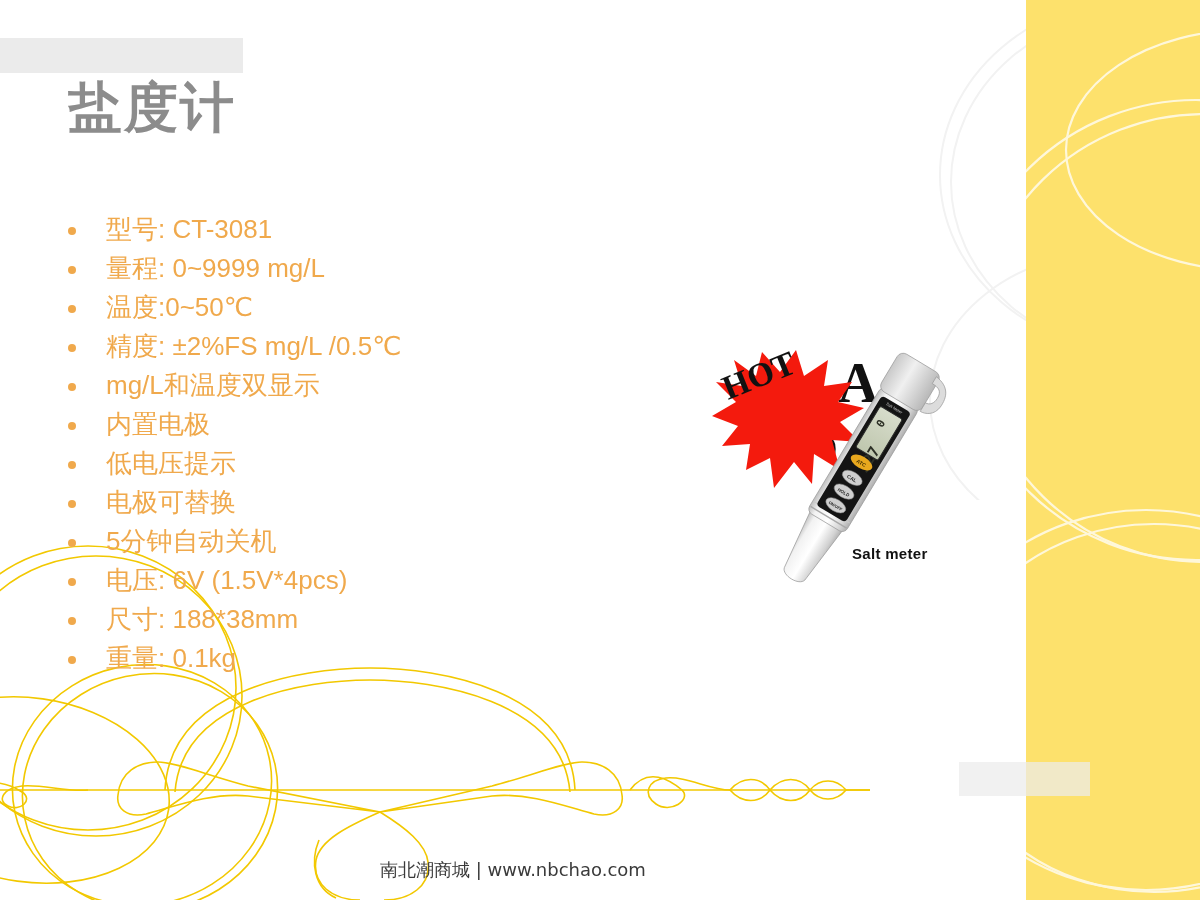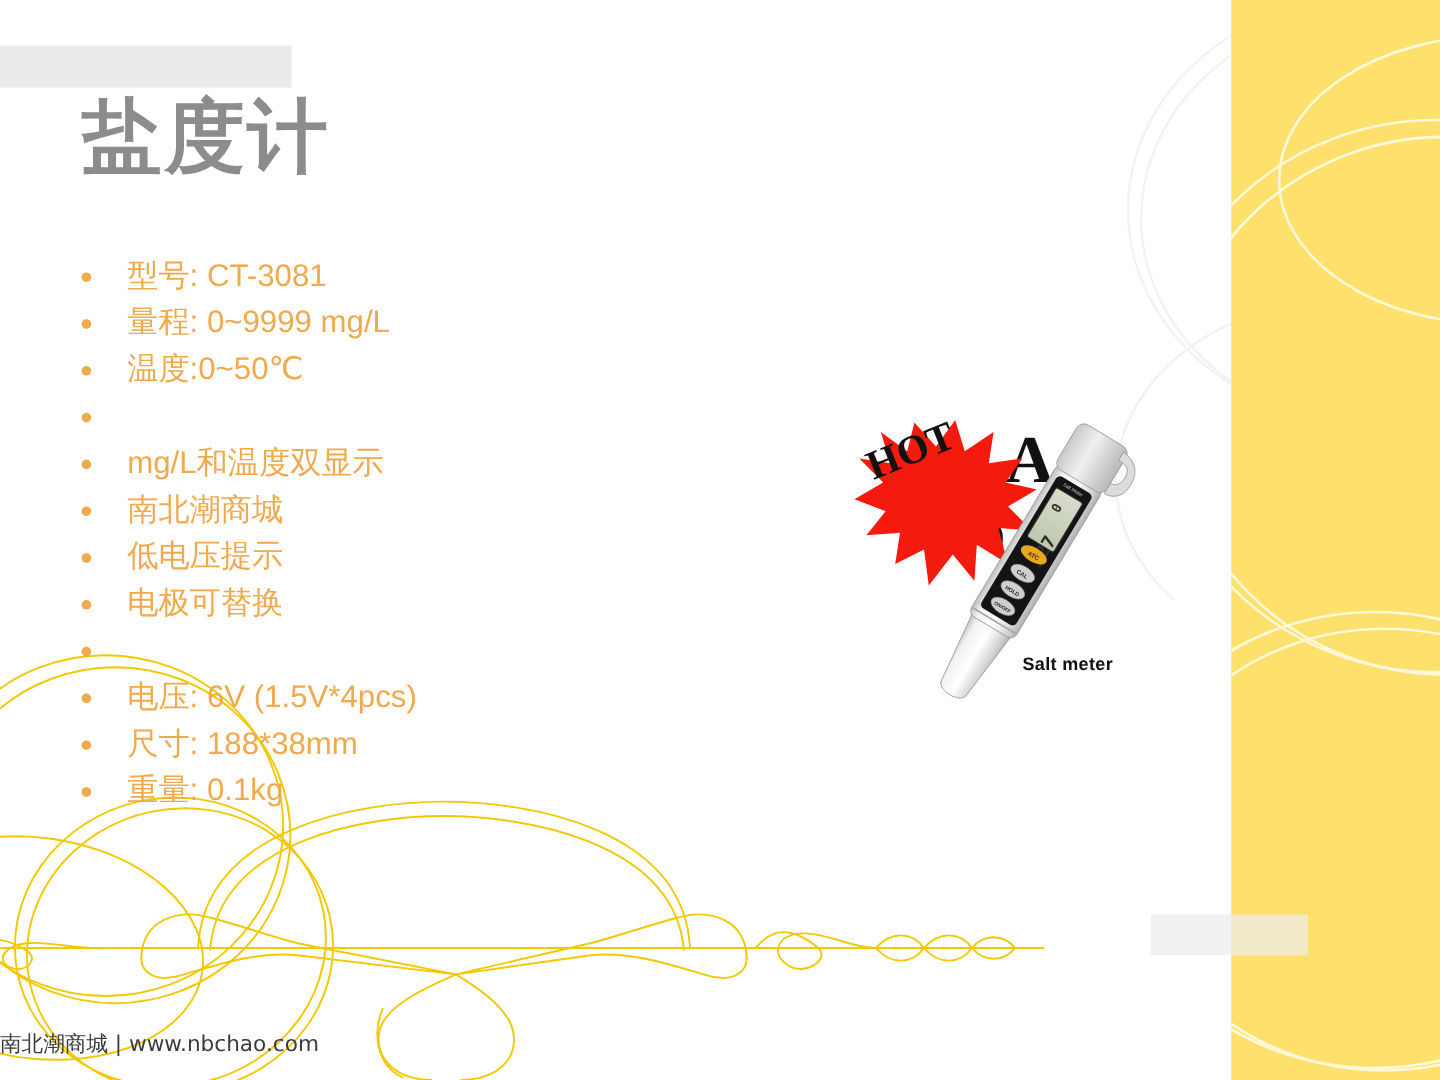--- a/index.html
+++ b/index.html
@@ -25,21 +25,21 @@
   .gray-bar-top{
     position:absolute;left:0;top:38px;width:243px;height:35px;background:#EBEBEB;
   }
   .gray-bar-bottom{
     position:absolute;left:959px;top:762px;width:131px;height:34px;background:#EBEBEB;opacity:.72;
   }
 
   
   .title{
     position:absolute;left:68px;top:78px;
-    font-size:67px;font-weight:bold;color:#8C8C8C;
+    font-size:54px;font-weight:bold;color:#8C8C8C;
     letter-spacing:2px;line-height:1.1;white-space:nowrap;
   }
 
   
   .bullets{position:absolute;left:68px;top:214px;width:620px;}
   .bullet-row{display:flex;align-items:flex-start;height:39px;text-align:center;}
   .bullet-dot{
     width:8px;height:8px;border-radius:50%;background:#F0A94C;
     margin-top:13px;margin-right:30px;flex:none;
   }
@@ -53,21 +53,21 @@
   .product-caption{
     position:absolute;left:852px;top:545px;
     font-size:15px;font-weight:bold;color:#111;letter-spacing:.3px;white-space:nowrap;
   }
 
   
   .lineart{position:absolute;left:-30px;top:540px;width:900px;height:360px;pointer-events:none;}
 
   
   .footer{
-    position:absolute;left:0;top:858px;width:1026px;text-align:left;
+    position:absolute;left:0;top:858px;width:1026px;text-align:center;
     font-size:18px;color:#3a3a3a;
     font-family:"DejaVu Sans","Liberation Sans",sans-serif;
     white-space:nowrap;
   }
 </style>
 </head>
 <body>
 
 <div class="slide">
 
@@ -137,39 +137,41 @@
     <div class="bullet-row">
       <span class="bullet-dot"></span>
       <span class="bullet-text">量程: 0~9999 mg/L</span>
     </div>
     <div class="bullet-row">
       <span class="bullet-dot"></span>
       <span class="bullet-text">温度:0~50℃</span>
     </div>
     <div class="bullet-row">
       <span class="bullet-dot"></span>
+      <span class="bullet-text">精度: ±2%FS mg/L  /0.5℃</span>
     </div>
     <div class="bullet-row">
       <span class="bullet-dot"></span>
       <span class="bullet-text">mg/L和温度双显示</span>
     </div>
     <div class="bullet-row">
       <span class="bullet-dot"></span>
-      <span class="bullet-text">南北潮商城</span>
+      <span class="bullet-text">内置电极</span>
     </div>
     <div class="bullet-row">
       <span class="bullet-dot"></span>
       <span class="bullet-text">低电压提示</span>
     </div>
     <div class="bullet-row">
       <span class="bullet-dot"></span>
       <span class="bullet-text">电极可替换</span>
     </div>
     <div class="bullet-row">
       <span class="bullet-dot"></span>
+      <span class="bullet-text">5分钟自动关机</span>
     </div>
     <div class="bullet-row">
       <span class="bullet-dot"></span>
       <span class="bullet-text">电压: 6V (1.5V*4pcs)</span>
     </div>
     <div class="bullet-row">
       <span class="bullet-dot"></span>
       <span class="bullet-text">尺寸: 188*38mm</span>
     </div>
     <div class="bullet-row">

